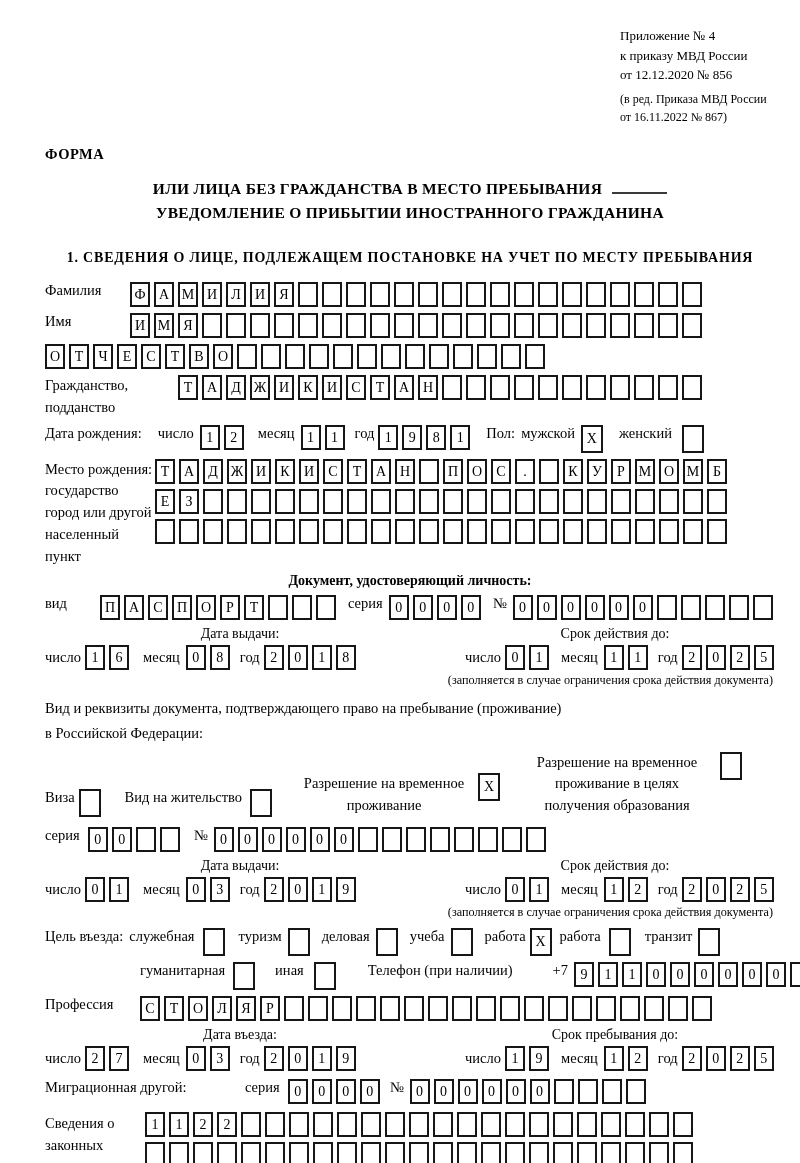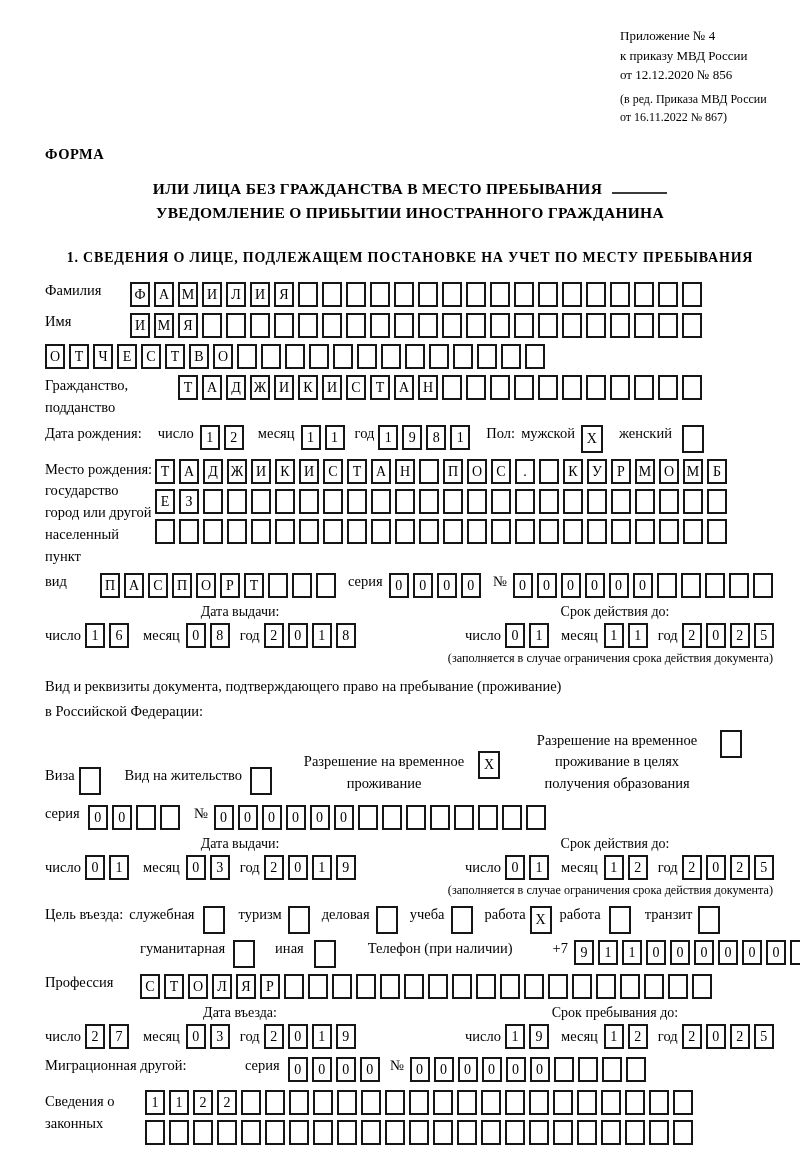--- a/index.html
+++ b/index.html
@@ -313,20 +313,21 @@
             <span class="box"></span>
             <span class="box"></span>
             <span class="box"></span>
             <span class="box"></span>
             <span class="box"></span>
             <span class="box"></span>
           </span>
       </div>
     </div>
 
+    <div class="doc-heading">Документ, удостоверяющий личность:</div>
 
     <div class="row">
       <span class="lbl" style="width:55px;">вид</span>
       <span class="boxes mr8">
           <span class="box">П</span>
           <span class="box">А</span>
           <span class="box">С</span>
           <span class="box">П</span>
           <span class="box">О</span>
           <span class="box">Р</span>

